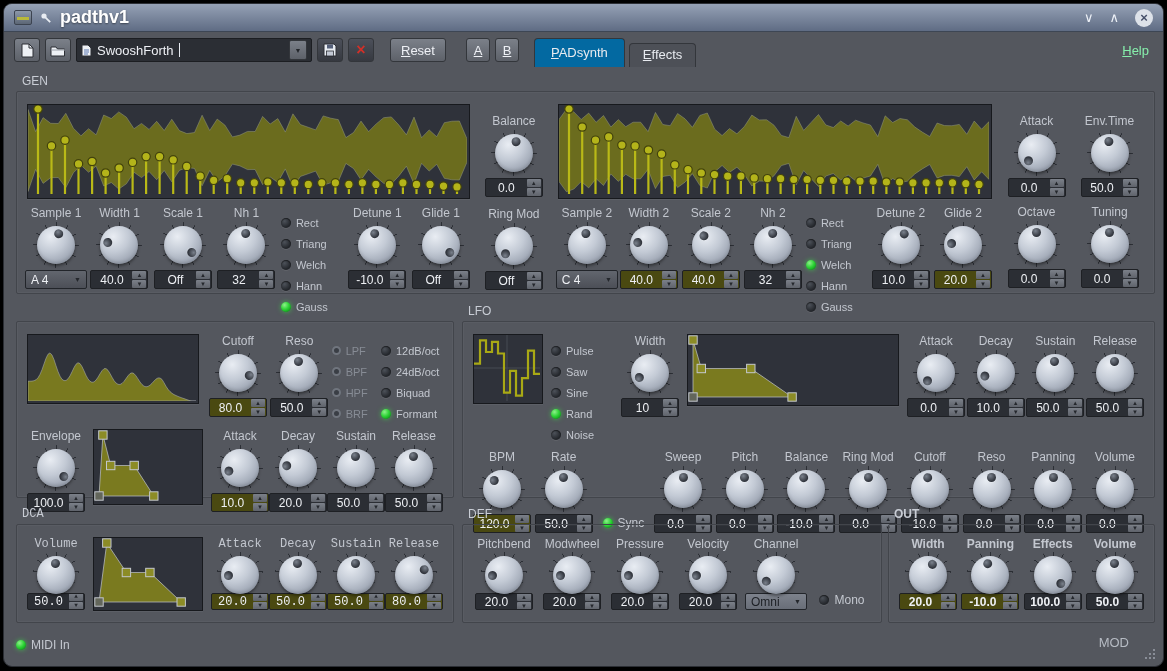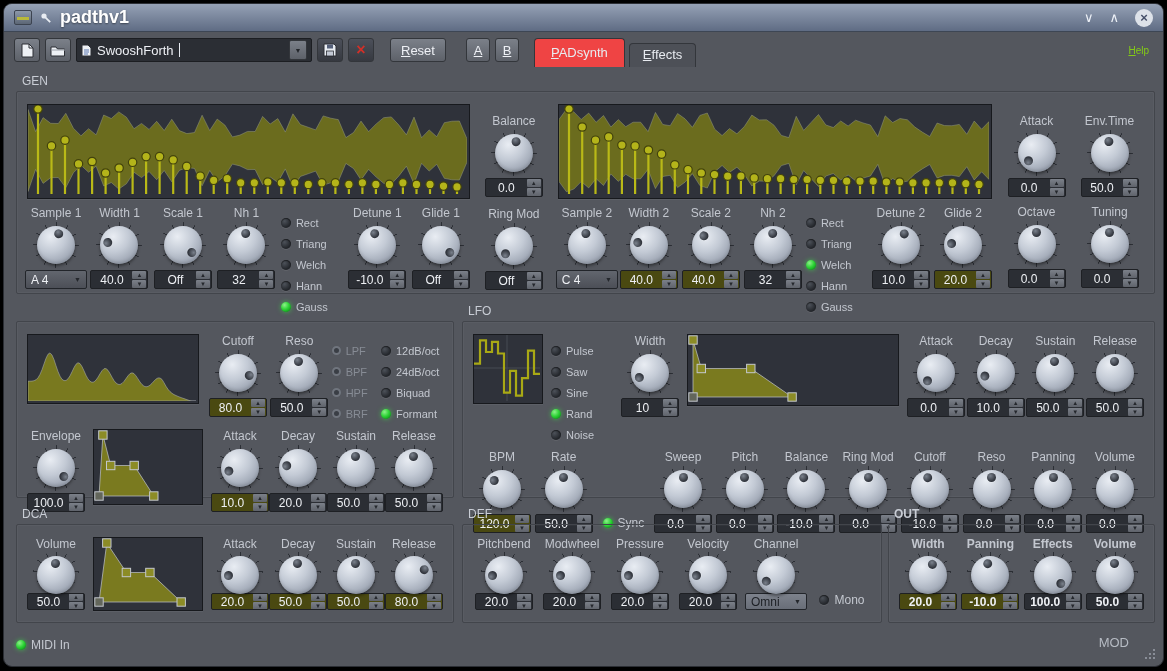--- a/index.html
+++ b/index.html
@@ -37,22 +37,22 @@
             color:#eef0f5; font-size:13px; }
   .caret { width:1px; height:14px; background:#e6eaf0; }
   .parrow { margin-left:auto; width:18px; height:20px; background:linear-gradient(#7b8089,#5d6169);
             border:1px solid #33363b; border-radius:2px; color:#23262b; font-size:7px;
             display:flex; align-items:center; justify-content:center; }
   .xglyph { color:#d23028; font-weight:900; font-size:16px; line-height:16px; }
   .tabs { display:flex; align-items:flex-end; height:34px; margin-left:10px; }
   .tab { padding:3px 13px 5px 13px; border:1px solid #33363b; border-bottom:none;
          border-radius:4px 4px 0 0; background:#4d5057; color:#e8ebf0; margin-right:4px;
          font-size:13px; }
-  .tab.active { background:#ef4444; padding:6px 16px 7px 16px; }
-  .help { margin-left:auto; color:#84cc16; font-size:10px; padding-right:4px; }
+  .tab.active { background:#0369a1; padding:6px 16px 7px 16px; }
+  .help { margin-left:auto; color:#86efac; font-size:13px; padding-right:4px; }
 
   
   .section { position:absolute; }
   .sec-title { font-size:12px; color:#c9cdd5; height:16px; margin-left:6px; }
   .gbox { position:absolute; border:1px solid #42454b; border-radius:2px;
           box-shadow: inset 0 0 0 1px rgba(255,255,255,.03); }
   .disp { background:#2f323a; border:1px solid #17191d; box-shadow:0 1px 0 rgba(255,255,255,.05); }
   .krow { display:flex; align-items:stretch; }
 
   
@@ -1194,21 +1194,21 @@
                   <span class="sb">▲</span>
                   <span class="sb">▼</span>
                 </span>
               </div>
             </div>
           </div>
       </div>
     </div>
   </div>
 
-  <div class="section" style="left:12px; top:503px; width:508px; height:116px;">
+  <div class="section" style="left:12px; top:503px; width:508px; height:116px;font-family:Liberation Mono, monospace;">
     <div class="sec-title">DCA</div>
     <div class="gbox" style="left:0; top:17px; width:438px; height:99px;">
       <div style="position:absolute; inset:0; padding:12px 10px; display:flex; gap:8px;">
         <div class="krow" id="dca-vol">
             <div class="kcol">
               <div class="klabel">Volume</div>
               <div class="knob">
                 <div class="ticks"></div>
                 <div class="kface">
                   <div class="karm" style="transform:rotate(-5deg)">

